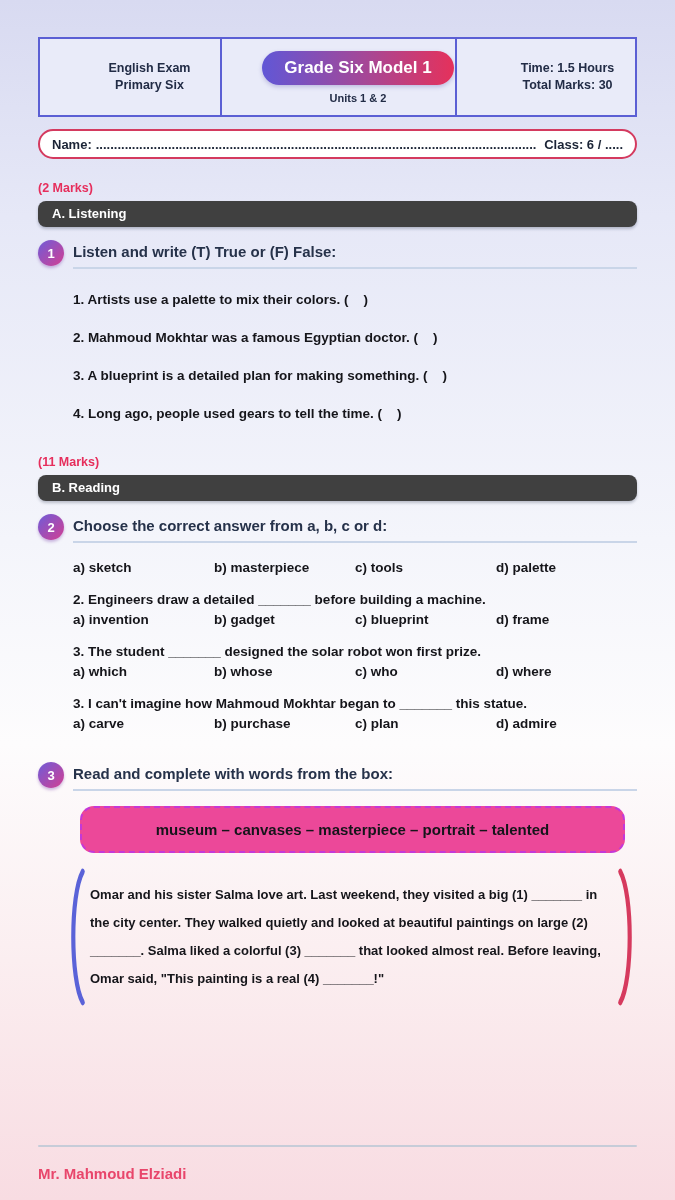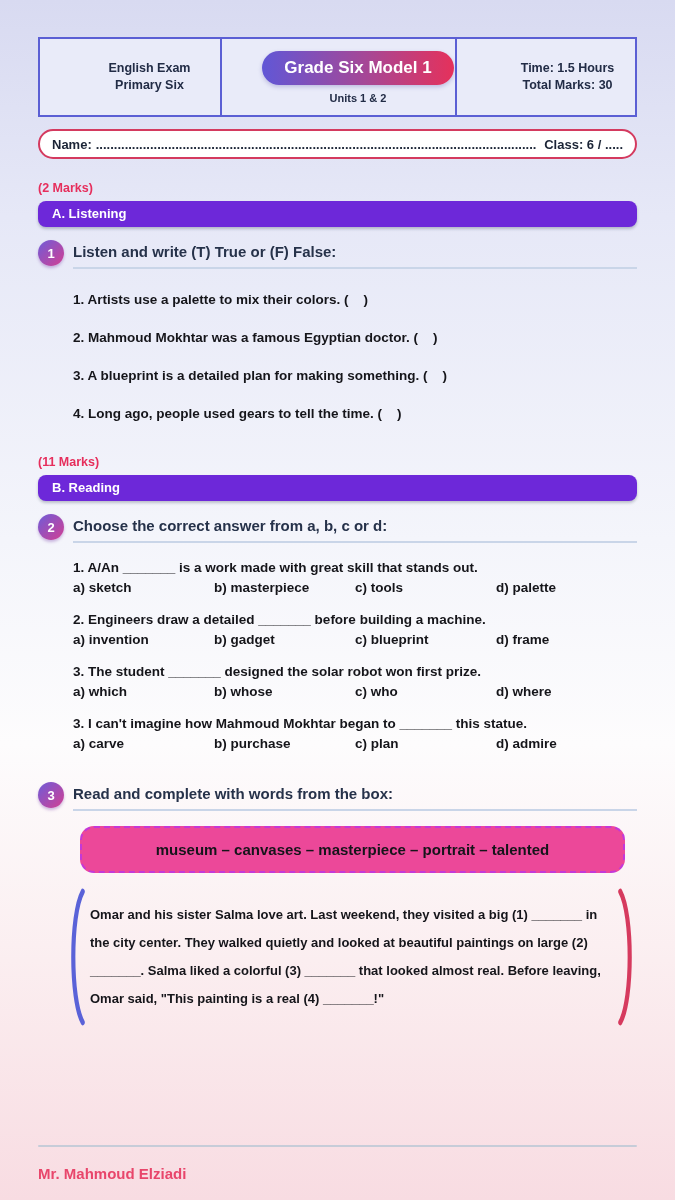--- a/index.html
+++ b/index.html
@@ -33,21 +33,21 @@
     margin-top:12px;height:26px;border:2px solid #d43a5f;border-radius:15px;
     background:#ffffff;display:flex;align-items:center;padding:0 12px;
     font-size:13px;color:#1b2436;justify-content:center;
   }
   .name-dots{flex:1;overflow:hidden;white-space:nowrap;margin:0 4px;}
   
   .marks{font-size:12.5px;color:#e62e5c;margin-top:22px;}
   .marks.second{margin-top:34px;}
   .section-bar{
     margin-top:6px;height:26px;line-height:26px;border-radius:8px;
-    background:#6d28d9;color:#ffffff;font-size:13px;padding-left:14px;
+    background:#404040;color:#ffffff;font-size:13px;padding-left:14px;
     box-shadow:0 2px 3px rgba(20,30,60,.25);
   }
   .question{position:relative;margin-top:16px;padding-left:35px;}
   .q-badge{
     position:absolute;left:0;top:-3px;width:26px;height:26px;border-radius:50%;
     background:linear-gradient(135deg,#6f5cd8 0%,#d23f93 100%);
     color:#fff;font-size:13px;display:flex;align-items:center;justify-content:center;
     box-shadow:0 2px 3px rgba(120,60,170,.35);
   }
   .q-title{
@@ -117,21 +117,20 @@
   </div>
 
   <div class="marks second">(11 Marks)</div>
   <div class="section-bar">B. Reading</div>
 
   <div class="question">
     <div class="q-badge">2</div>
     <div class="q-title">Choose the correct answer from a, b, c or d:</div>
 
     <div class="mcq">
-      <div class="mcq-stem">1. A/An _______ is a work made with great skill that stands out.</div>
       <div class="mcq-options">
         <div class="mcq-opt">a) sketch</div>
         <div class="mcq-opt">b) masterpiece</div>
         <div class="mcq-opt">c) tools</div>
         <div class="mcq-opt">d) palette</div>
       </div>
     </div>
 
     <div class="mcq">
       <div class="mcq-stem">2. Engineers draw a detailed _______ before building a machine.</div>

